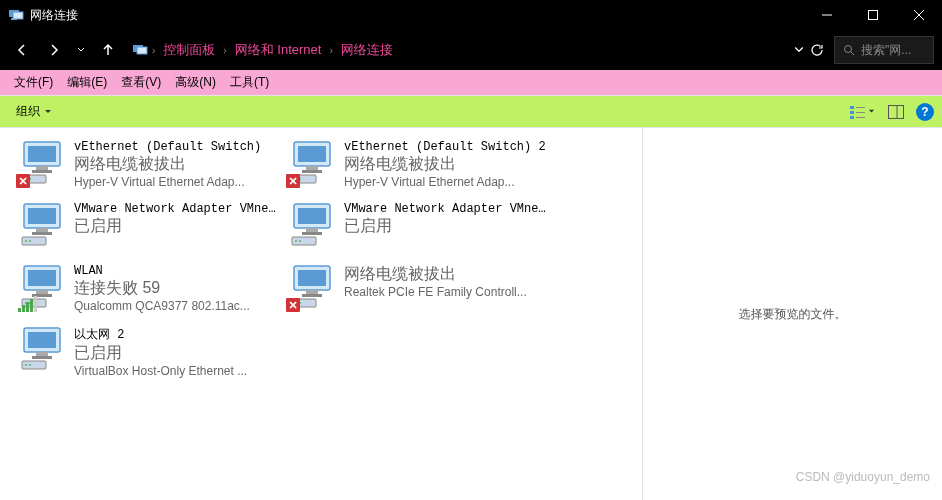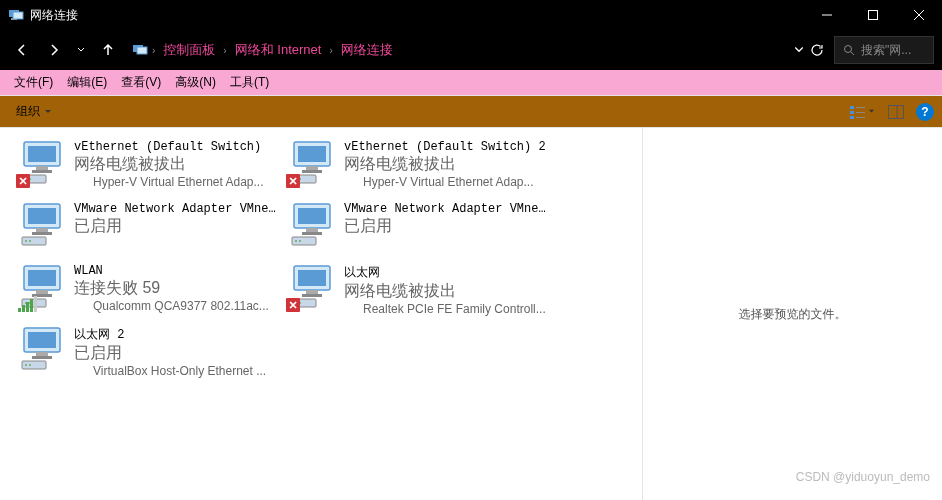--- a/index.html
+++ b/index.html
@@ -16,37 +16,37 @@
     .addr-bar { flex: 1; height: 28px; display: flex; align-items: center; padding: 0 6px; gap: 4px; }
     .addr-icon { width: 16px; height: 16px; }
     .crumb { color: #ec4899; font-size: 13px; padding: 2px 4px; }
     .crumb-sep { color: #888; font-size: 10px; }
     .addr-end { display: flex; align-items: center; gap: 6px; }
     .search-box { width: 100px; height: 28px; background: #1a1a1a; border: 1px solid #333; display: flex; align-items: center; padding: 0 8px; color: #888; font-size: 12px; gap: 6px; }
     
     .menubar { height: 26px; background: #f9a8d4; display: flex; align-items: center; padding: 0 8px; gap: 2px; border-bottom: 1px solid #e5e5e5; }
     .menu-item { font-size: 12px; padding: 2px 6px; color: #000; }
     
-    .toolbar { height: 32px; background: #a16207; display: flex; align-items: center; padding: 0 8px; border-bottom: 1px solid #e5e5e5; }
+    .toolbar { height: 32px; background: #bef264; display: flex; align-items: center; padding: 0 8px; border-bottom: 1px solid #e5e5e5; }
     .tool-btn { font-size: 12px; padding: 3px 8px; display: flex; align-items: center; gap: 4px; }
     .tool-sep { flex: 1; }
     .tool-icon-btn { width: 28px; height: 24px; display: flex; align-items: center; justify-content: center; gap: 2px; }
     .tool-dropdown-btn { width: 40px; height: 24px; display: flex; align-items: center; justify-content: center; gap: 2px; }
     .help-icon { width: 18px; height: 18px; border-radius: 50%; background: #0078d4; color: #fff; display: flex; align-items: center; justify-content: center; font-size: 12px; font-weight: bold; margin-left: 6px; }
     
     .content { display: flex; height: 372px; }
     .items-area { flex: 1; padding: 10px 14px; display: flex; flex-wrap: wrap; align-content: flex-start; }
     .preview-pane { width: 300px; display: flex; align-items: center; justify-content: center; font-size: 12px; color: #555; border-left: 1px solid #e5e5e5; }
     
     .conn-item { width: 270px; height: 62px; display: flex; padding: 2px 4px; gap: 8px; }
     .conn-icon-wrap { width: 48px; height: 48px; position: relative; }
     .conn-info { flex: 1; overflow: hidden; }
     .conn-name { font-size: 12px; color: #000; white-space: nowrap; overflow: hidden; text-overflow: ellipsis; font-family: Liberation Mono, monospace; }
     .conn-status { font-size: 16px; color: #666; white-space: nowrap; overflow: hidden; text-overflow: ellipsis; }
-    .conn-device { font-size: 12px; color: #666; white-space: nowrap; overflow: hidden; text-overflow: ellipsis; margin-left: 19px; }
+    .conn-device { font-size: 12px; color: #666; white-space: nowrap; overflow: hidden; text-overflow: ellipsis; }
     
     .watermark { position: absolute; bottom: 16px; right: 12px; font-size: 12px; color: #bbb; }
     
     .net-svg { width: 48px; height: 48px; }
     .x-badge { position: absolute; bottom: 0; left: -2px; width: 14px; height: 14px; background: #d13438; color: #fff; font-size: 11px; font-weight: bold; display: flex; align-items: center; justify-content: center; border-radius: 1px; }
     .signal-bars { position: absolute; bottom: 0; left: 0; display: flex; align-items: flex-end; gap: 1px; }
     .bar { width: 3px; background: #4ca64c; }
   </style>
 </head>
 <body>
@@ -259,21 +259,20 @@
     <div class="conn-icon-wrap"><svg class="net-svg" viewBox="0 0 48 48">
             <rect x="6" y="2" width="36" height="24" rx="2" fill="#d4e9f7" stroke="#5b9bd5" stroke-width="1.5"></rect>
             <rect x="10" y="6" width="28" height="16" fill="#5b9bd5"></rect>
             <rect x="18" y="26" width="12" height="4" fill="#aaa"></rect>
             <rect x="14" y="30" width="20" height="3" fill="#888"></rect>
             <rect x="4" y="35" width="24" height="8" rx="1" fill="#c8d8e8" stroke="#888"></rect>
             <circle cx="8" cy="39" r="1" fill="#6a6"></circle>
             <circle cx="12" cy="39" r="1" fill="#6a6"></circle>
           </svg><div class="x-badge">✕</div></div>
     <div class="conn-info">
-      <div class="conn-name">以太网</div>
       <div class="conn-status">网络电缆被拔出</div>
       <div class="conn-device">Realtek PCIe FE Family Controll...</div>
     </div>
       </div>
       <div class="conn-item">
     <div class="conn-icon-wrap"><svg class="net-svg" viewBox="0 0 48 48">
             <rect x="6" y="2" width="36" height="24" rx="2" fill="#d4e9f7" stroke="#5b9bd5" stroke-width="1.5"></rect>
             <rect x="10" y="6" width="28" height="16" fill="#5b9bd5"></rect>
             <rect x="18" y="26" width="12" height="4" fill="#aaa"></rect>
             <rect x="14" y="30" width="20" height="3" fill="#888"></rect>

